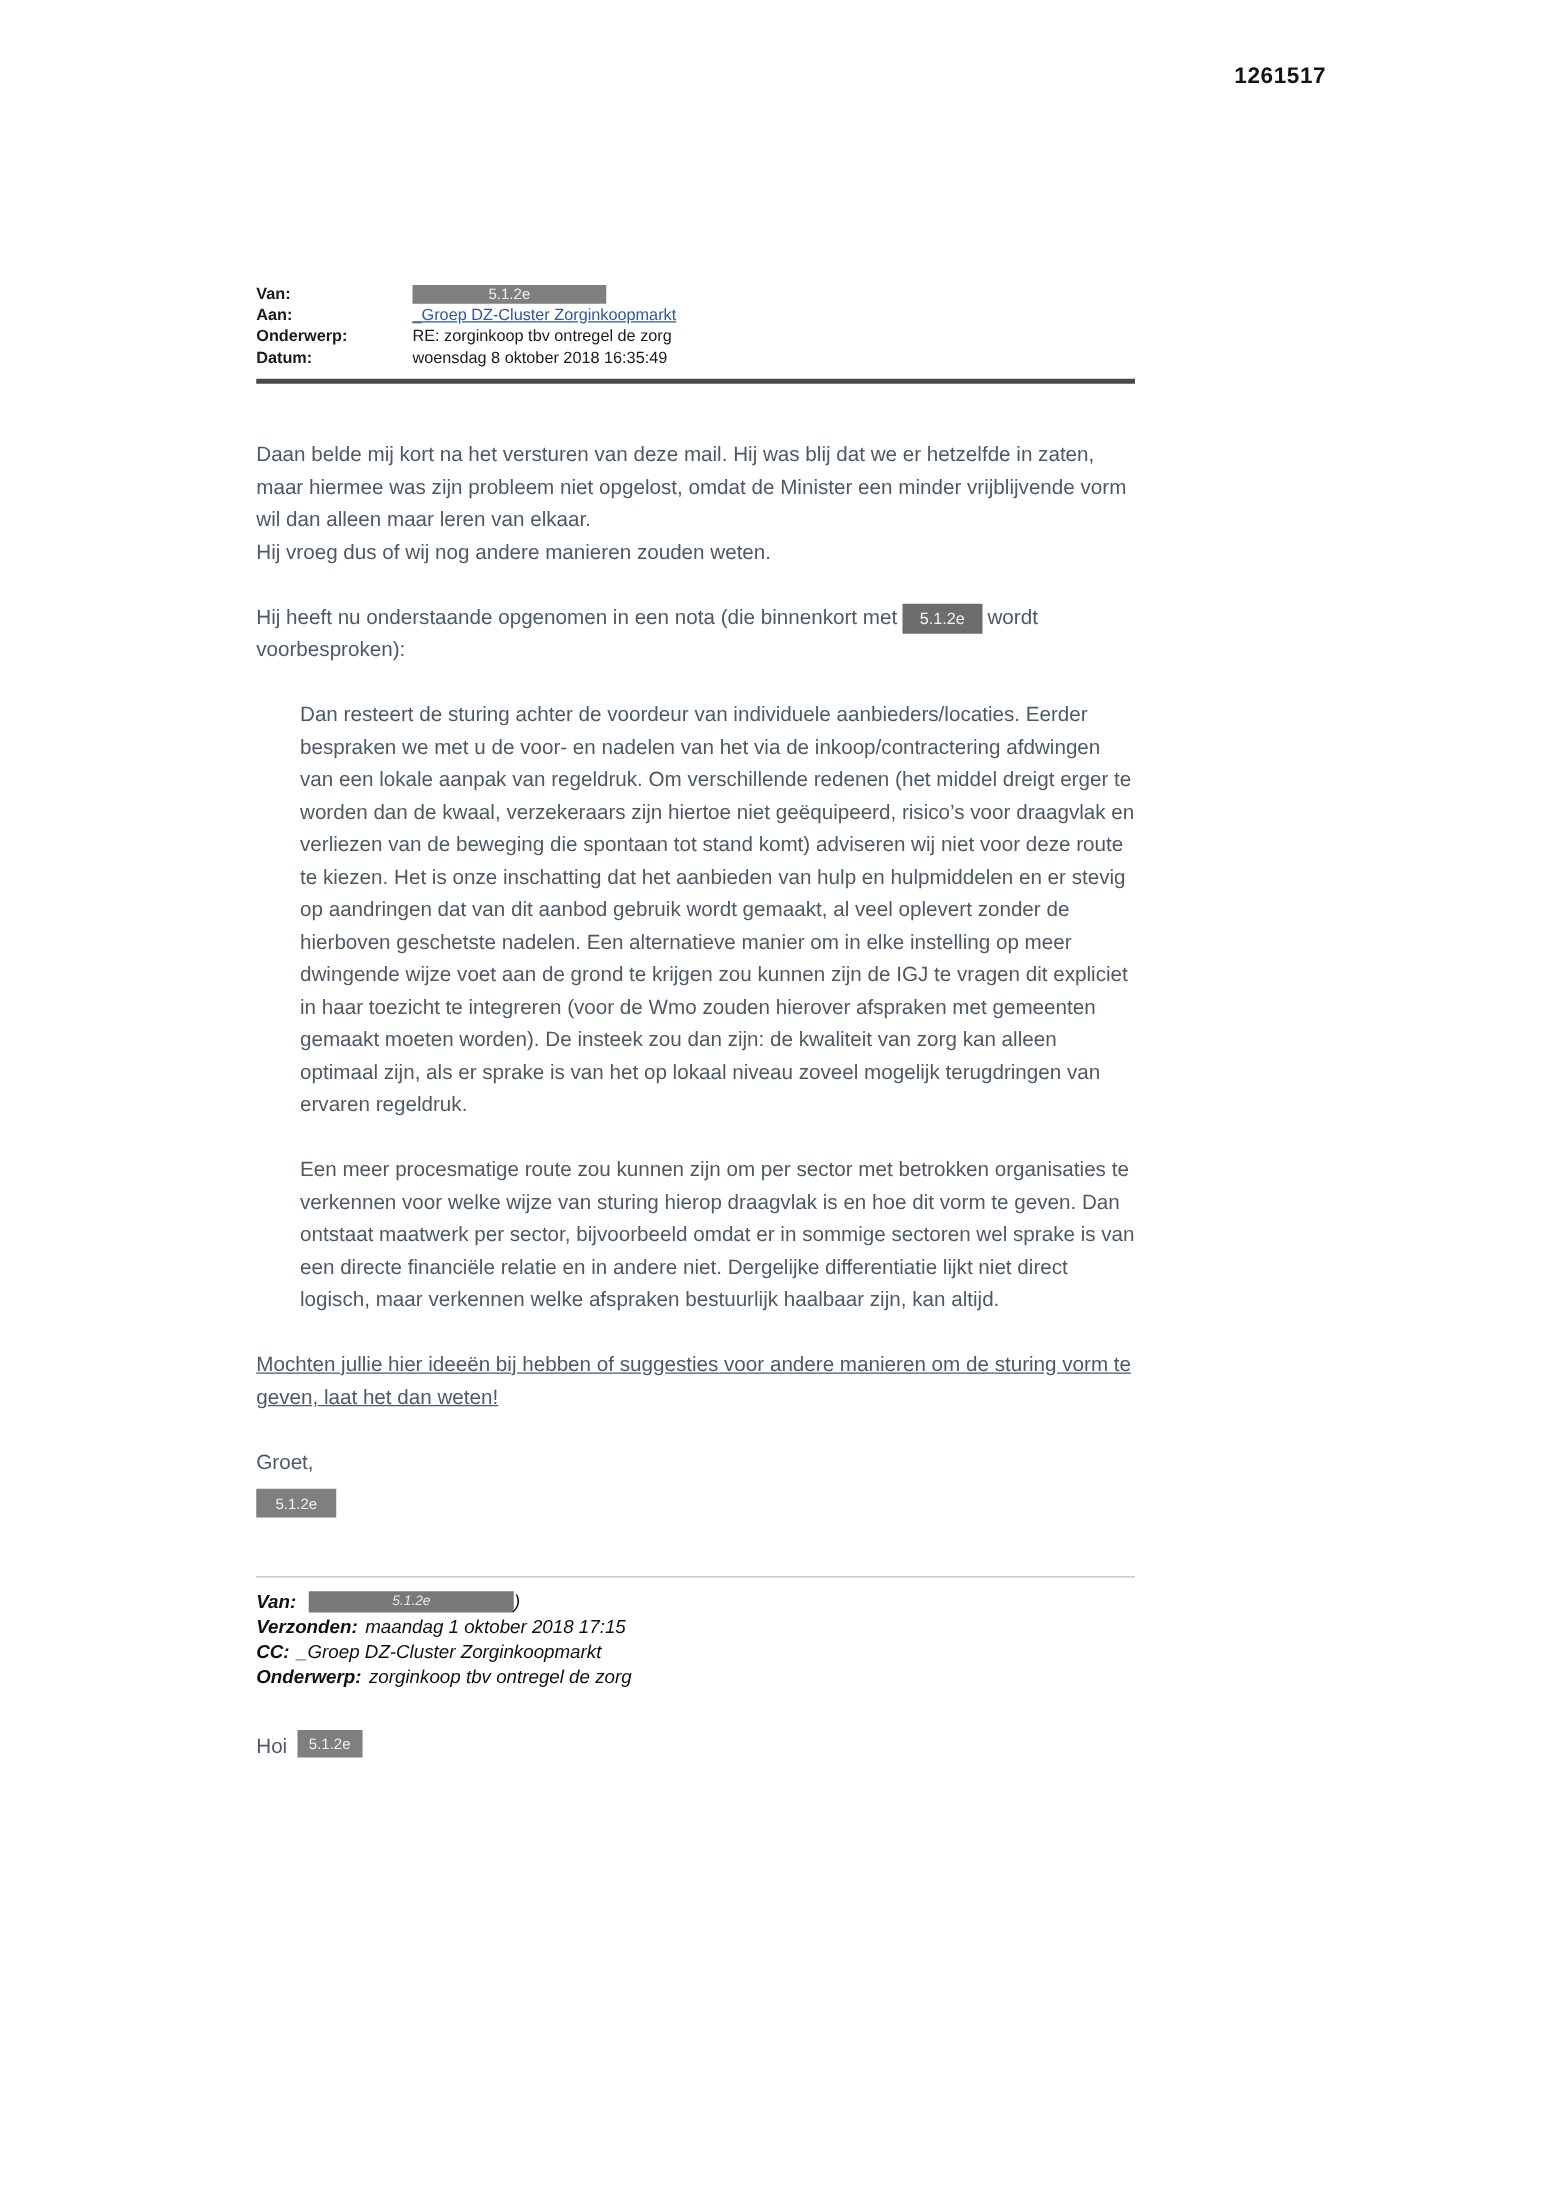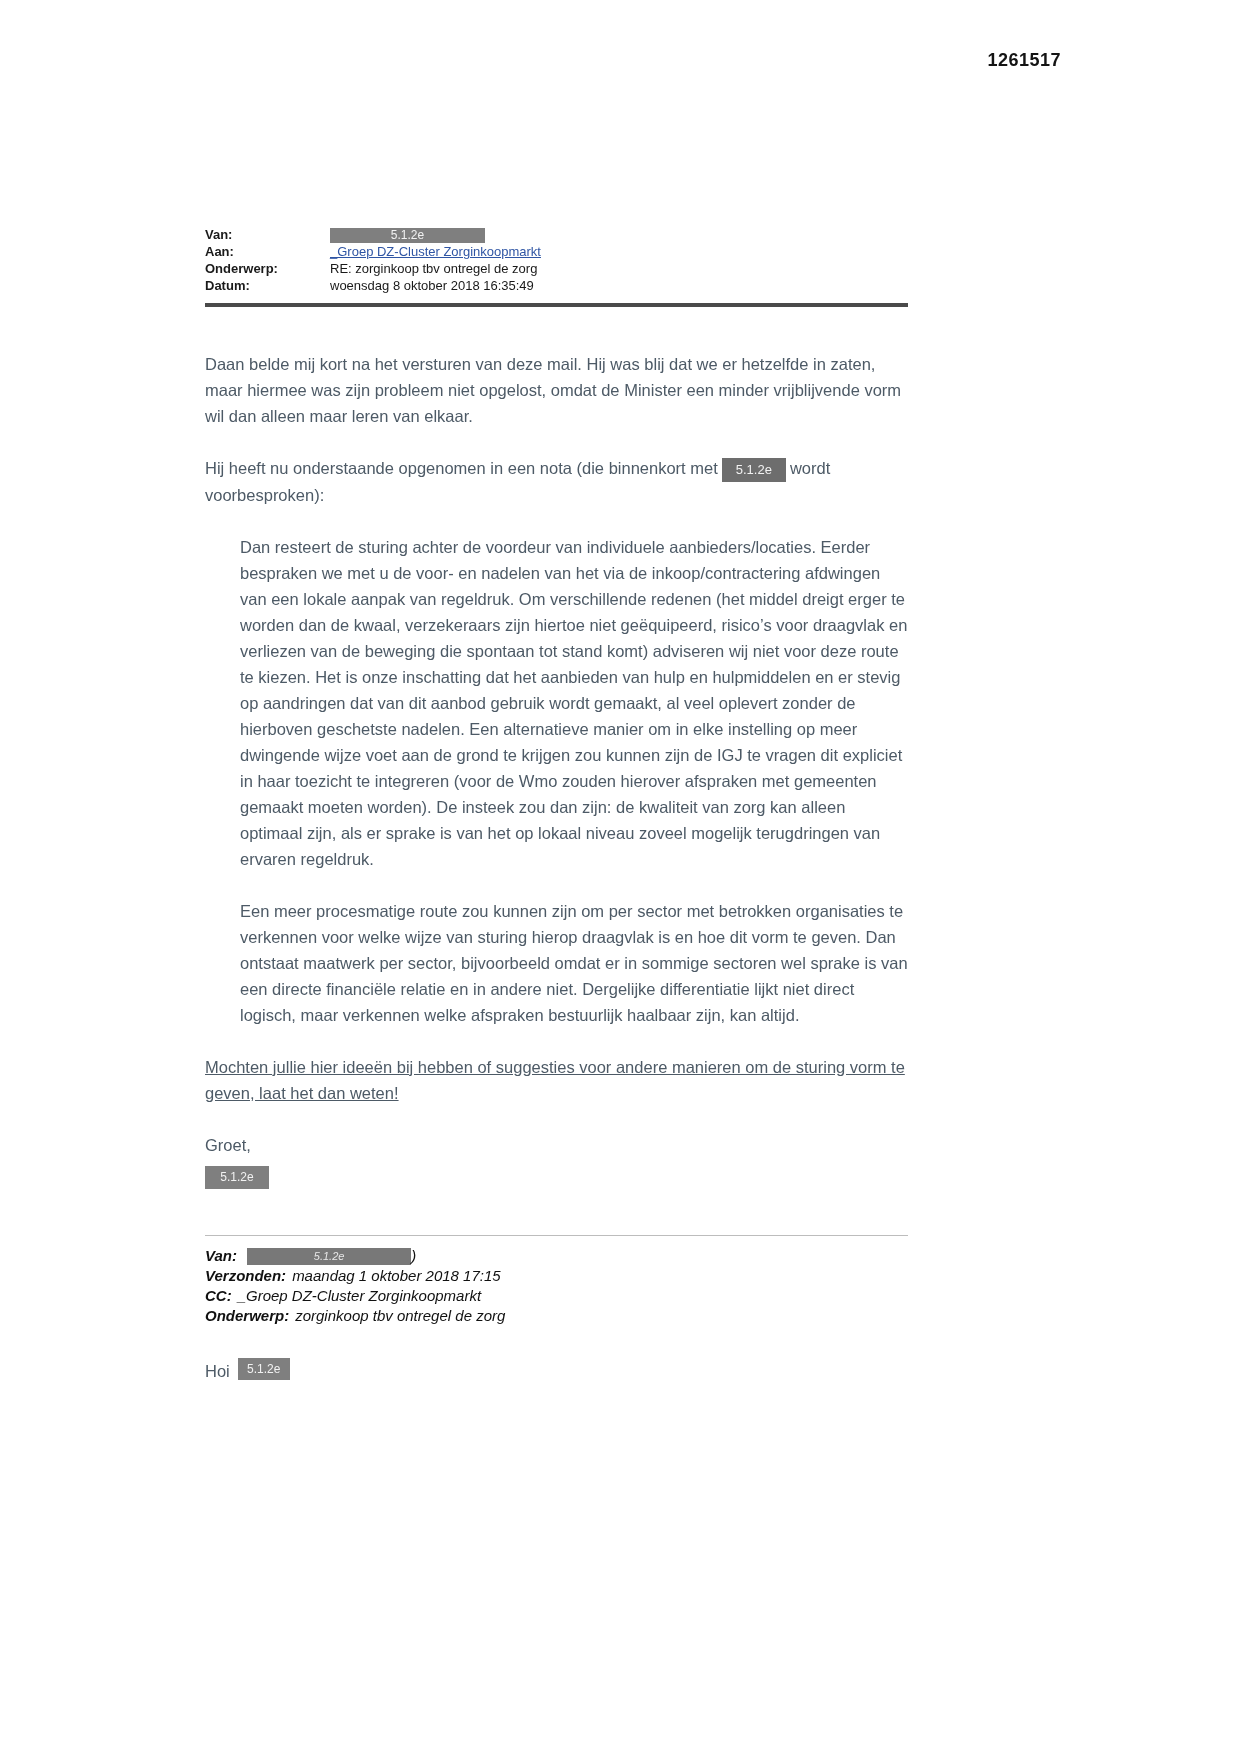--- a/index.html
+++ b/index.html
@@ -136,20 +136,21 @@
         <span class="hdr1-value">woensdag 8 oktober 2018 16:35:49</span>
       </div>
     </div>
 
     <div class="rule-thick"></div>
 
     <div class="mailbody">
       <div class="gap"></div>
 
       <p>Daan belde mij kort na het versturen van deze mail. Hij was blij dat we er hetzelfde in zaten, maar hiermee was zijn probleem niet opgelost, omdat de Minister een minder vrijblijvende vorm wil dan alleen maar leren van elkaar.</p>
+      <p>Hij vroeg dus of wij nog andere manieren zouden weten.</p>
       <div class="gap"></div>
 
       <p><span>Hij heeft nu onderstaande opgenomen in een nota (die binnenkort met</span><span class="redaction redaction-inline">5.1.2e</span><span>wordt voorbesproken):</span></p>
       <div class="gap"></div>
 
       <div class="quote">
         <p>Dan resteert de sturing achter de voordeur van individuele aanbieders/locaties. Eerder bespraken we met u de voor- en nadelen van het via de inkoop/contractering afdwingen van een lokale aanpak van regeldruk. Om verschillende redenen (het middel dreigt erger te worden dan de kwaal, verzekeraars zijn hiertoe niet geëquipeerd, risico’s voor draagvlak en verliezen van de beweging die spontaan tot stand komt) adviseren wij niet voor deze route te kiezen. Het is onze inschatting dat het aanbieden van hulp en hulpmiddelen en er stevig op aandringen dat van dit aanbod gebruik wordt gemaakt, al veel oplevert zonder de hierboven geschetste nadelen. Een alternatieve manier om in elke instelling op meer dwingende wijze voet aan de grond te krijgen zou kunnen zijn de IGJ te vragen dit expliciet in haar toezicht te integreren (voor de Wmo zouden hierover afspraken met gemeenten gemaakt moeten worden). De insteek zou dan zijn: de kwaliteit van zorg kan alleen optimaal zijn, als er sprake is van het op lokaal niveau zoveel mogelijk terugdringen van ervaren regeldruk.</p>
         <div class="gap"></div>
         <p>Een meer procesmatige route zou kunnen zijn om per sector met betrokken organisaties te verkennen voor welke wijze van sturing hierop draagvlak is en hoe dit vorm te geven. Dan ontstaat maatwerk per sector, bijvoorbeeld omdat er in sommige sectoren wel sprake is van een directe financiële relatie en in andere niet. Dergelijke differentiatie lijkt niet direct logisch, maar verkennen welke afspraken bestuurlijk haalbaar zijn, kan altijd.</p>
       </div>

